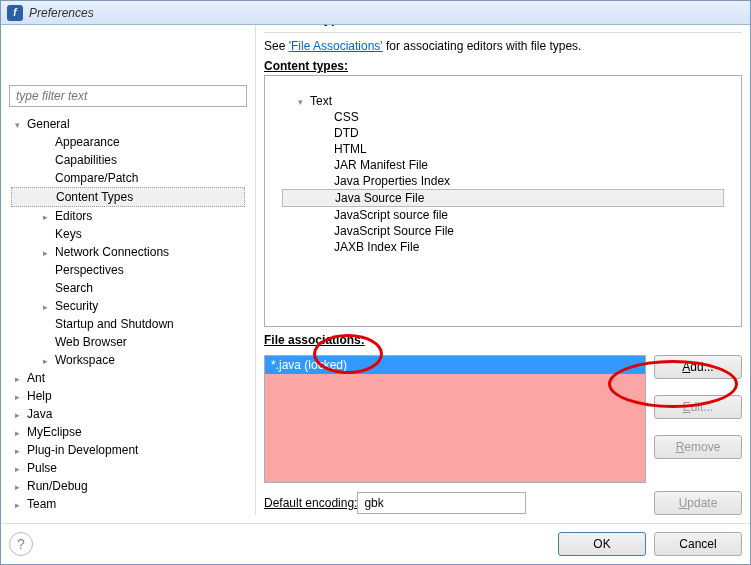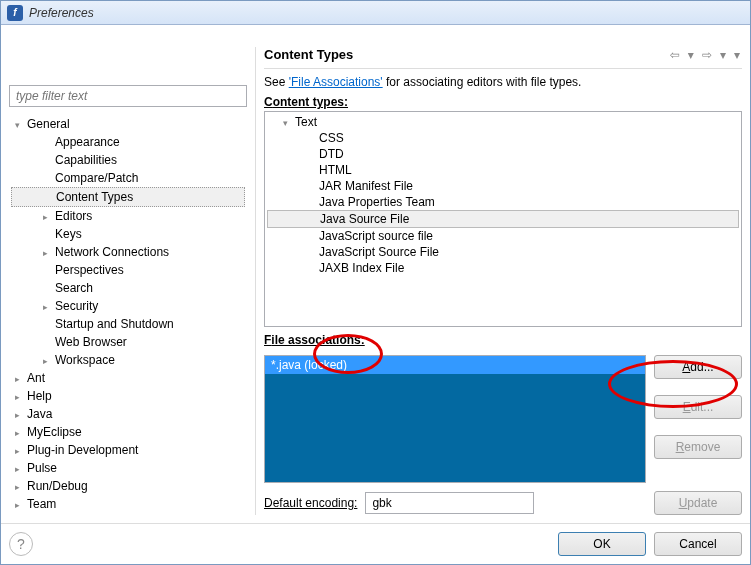--- a/index.html
+++ b/index.html
@@ -18,33 +18,33 @@
     .tree-l1 { padding-left: 32px; }
     .tree-expander { display: inline-block; width: 12px; color: #888; font-size: 9px; vertical-align: middle; }
     .right-panel { flex: 1; display: flex; flex-direction: column; border-left: 1px solid #ddd; padding-left: 8px; }
     .right-header { display: flex; justify-content: space-between; align-items: center; border-bottom: 1px solid #ddd; padding-bottom: 6px; margin-bottom: 6px; }
     .right-title { font-weight: bold; font-size: 13px; }
     .nav-arrows { display: flex; gap: 4px; color: #888; }
     .nav-arrow { cursor: pointer; padding: 0 2px; }
     .intro-text { margin-bottom: 6px; }
     .intro-link { color: #0066cc; text-decoration: underline; }
     .section-label { margin-bottom: 2px; text-decoration: underline; font-weight: bold; }
-    .ct-box { border: 1px solid #abadb3; height: 216px; overflow-y: scroll; background: #fff; padding: 2px; position: relative; }
+    .ct-box { border: 1px solid #abadb3; height: 252px; overflow-y: scroll; background: #fff; padding: 17px; position: relative; }
     .ct-item { padding: 1px 4px; cursor: pointer; white-space: nowrap; }
     .ct-item.selected { border: 1px solid #bbb; background: #f0f0f0; }
     .ct-l0 { padding-left: 16px; }
     .ct-l1 { padding-left: 40px; }
     .fa-row { display: flex; gap: 8px; margin-top: 6px; }
-    .fa-box { flex: 1; border: 1px solid #abadb3; height: 128px; background: #0369a1; overflow-y: auto; }
+    .fa-box { flex: 1; border: 1px solid #abadb3; height: 128px; background: #fca5a5; overflow-y: auto; }
     .fa-item { padding: 2px 6px; cursor: pointer; }
     .fa-item.selected { background: #3399ff; color: #fff; }
     .fa-buttons { width: 88px; display: flex; flex-direction: column; gap: 16px; }
     .btn { height: 24px; border: 1px solid #acacac; background: linear-gradient(to bottom, #f2f2f2, #e3e3e3); border-radius: 3px; cursor: pointer; display: flex; align-items: center; justify-content: center; }
     .btn.disabled { color: #999; cursor: default; }
-    .encoding-row { display: flex; align-items: center; gap: 8px; margin-top: 8px; }
+    .encoding-row { display: flex; align-items: center; margin-top: 8px; }
     .encoding-label { text-decoration: underline; }
     .encoding-input { flex: 1; height: 22px; border: 1px solid #abadb3; padding: 2px 6px; max-width: 220px; }
     .footer { border-top: 1px solid #ddd; padding: 8px; display: flex; justify-content: space-between; align-items: center; }
     .help-icon { width: 24px; height: 24px; border: 1px solid #bbb; border-radius: 50%; display: flex; align-items: center; justify-content: center; color: #888; cursor: pointer; font-size: 14px; }
     .footer-buttons { display: flex; gap: 8px; }
     .footer-btn { width: 88px; height: 24px; border: 1px solid #acacac; background: linear-gradient(to bottom, #f2f2f2, #e3e3e3); border-radius: 3px; cursor: pointer; }
     .footer-btn.primary { border: 1px solid #3c7fb1; }
     .annotation { position: absolute; pointer-events: none; }
     .circle1 { border: 3px solid #e00000; border-radius: 50%; width: 70px; height: 40px; left: 313px; top: 334px; }
     .circle2 { border: 3px solid #e00000; border-radius: 50%; width: 130px; height: 48px; left: 608px; top: 360px; }
@@ -104,21 +104,21 @@
         <span>See </span><a href="#" class="intro-link">'File Associations'</a><span> for associating editors with file types.</span>
       </div>
 
       <div class="section-label"><span class="mnemonic">C</span><span>ontent types:</span></div>
       <div class="ct-box" id="ct-tree">
           <div class="ct-item ct-l0"><span class="tree-expander">▾</span><span>Text</span></div>
           <div class="ct-item ct-l1"><span class="tree-expander"></span><span>CSS</span></div>
           <div class="ct-item ct-l1"><span class="tree-expander"></span><span>DTD</span></div>
           <div class="ct-item ct-l1"><span class="tree-expander"></span><span>HTML</span></div>
           <div class="ct-item ct-l1"><span class="tree-expander"></span><span>JAR Manifest File</span></div>
-          <div class="ct-item ct-l1"><span class="tree-expander"></span><span>Java Properties Team</span></div>
+          <div class="ct-item ct-l1"><span class="tree-expander"></span><span>Java Properties Index</span></div>
           <div class="ct-item ct-l1 selected"><span class="tree-expander"></span><span>Java Source File</span></div>
           <div class="ct-item ct-l1"><span class="tree-expander"></span><span>JavaScript source file</span></div>
           <div class="ct-item ct-l1"><span class="tree-expander"></span><span>JavaScript Source File</span></div>
           <div class="ct-item ct-l1"><span class="tree-expander"></span><span>JAXB Index File</span></div>
         </div>
 
       <div class="section-label" style="margin-top:6px"><span class="mnemonic">F</span>ile associations:</div>
       <div class="fa-row">
         <div class="fa-box" id="fa-list">
             <div class="fa-item selected">*.java (locked)</div>

